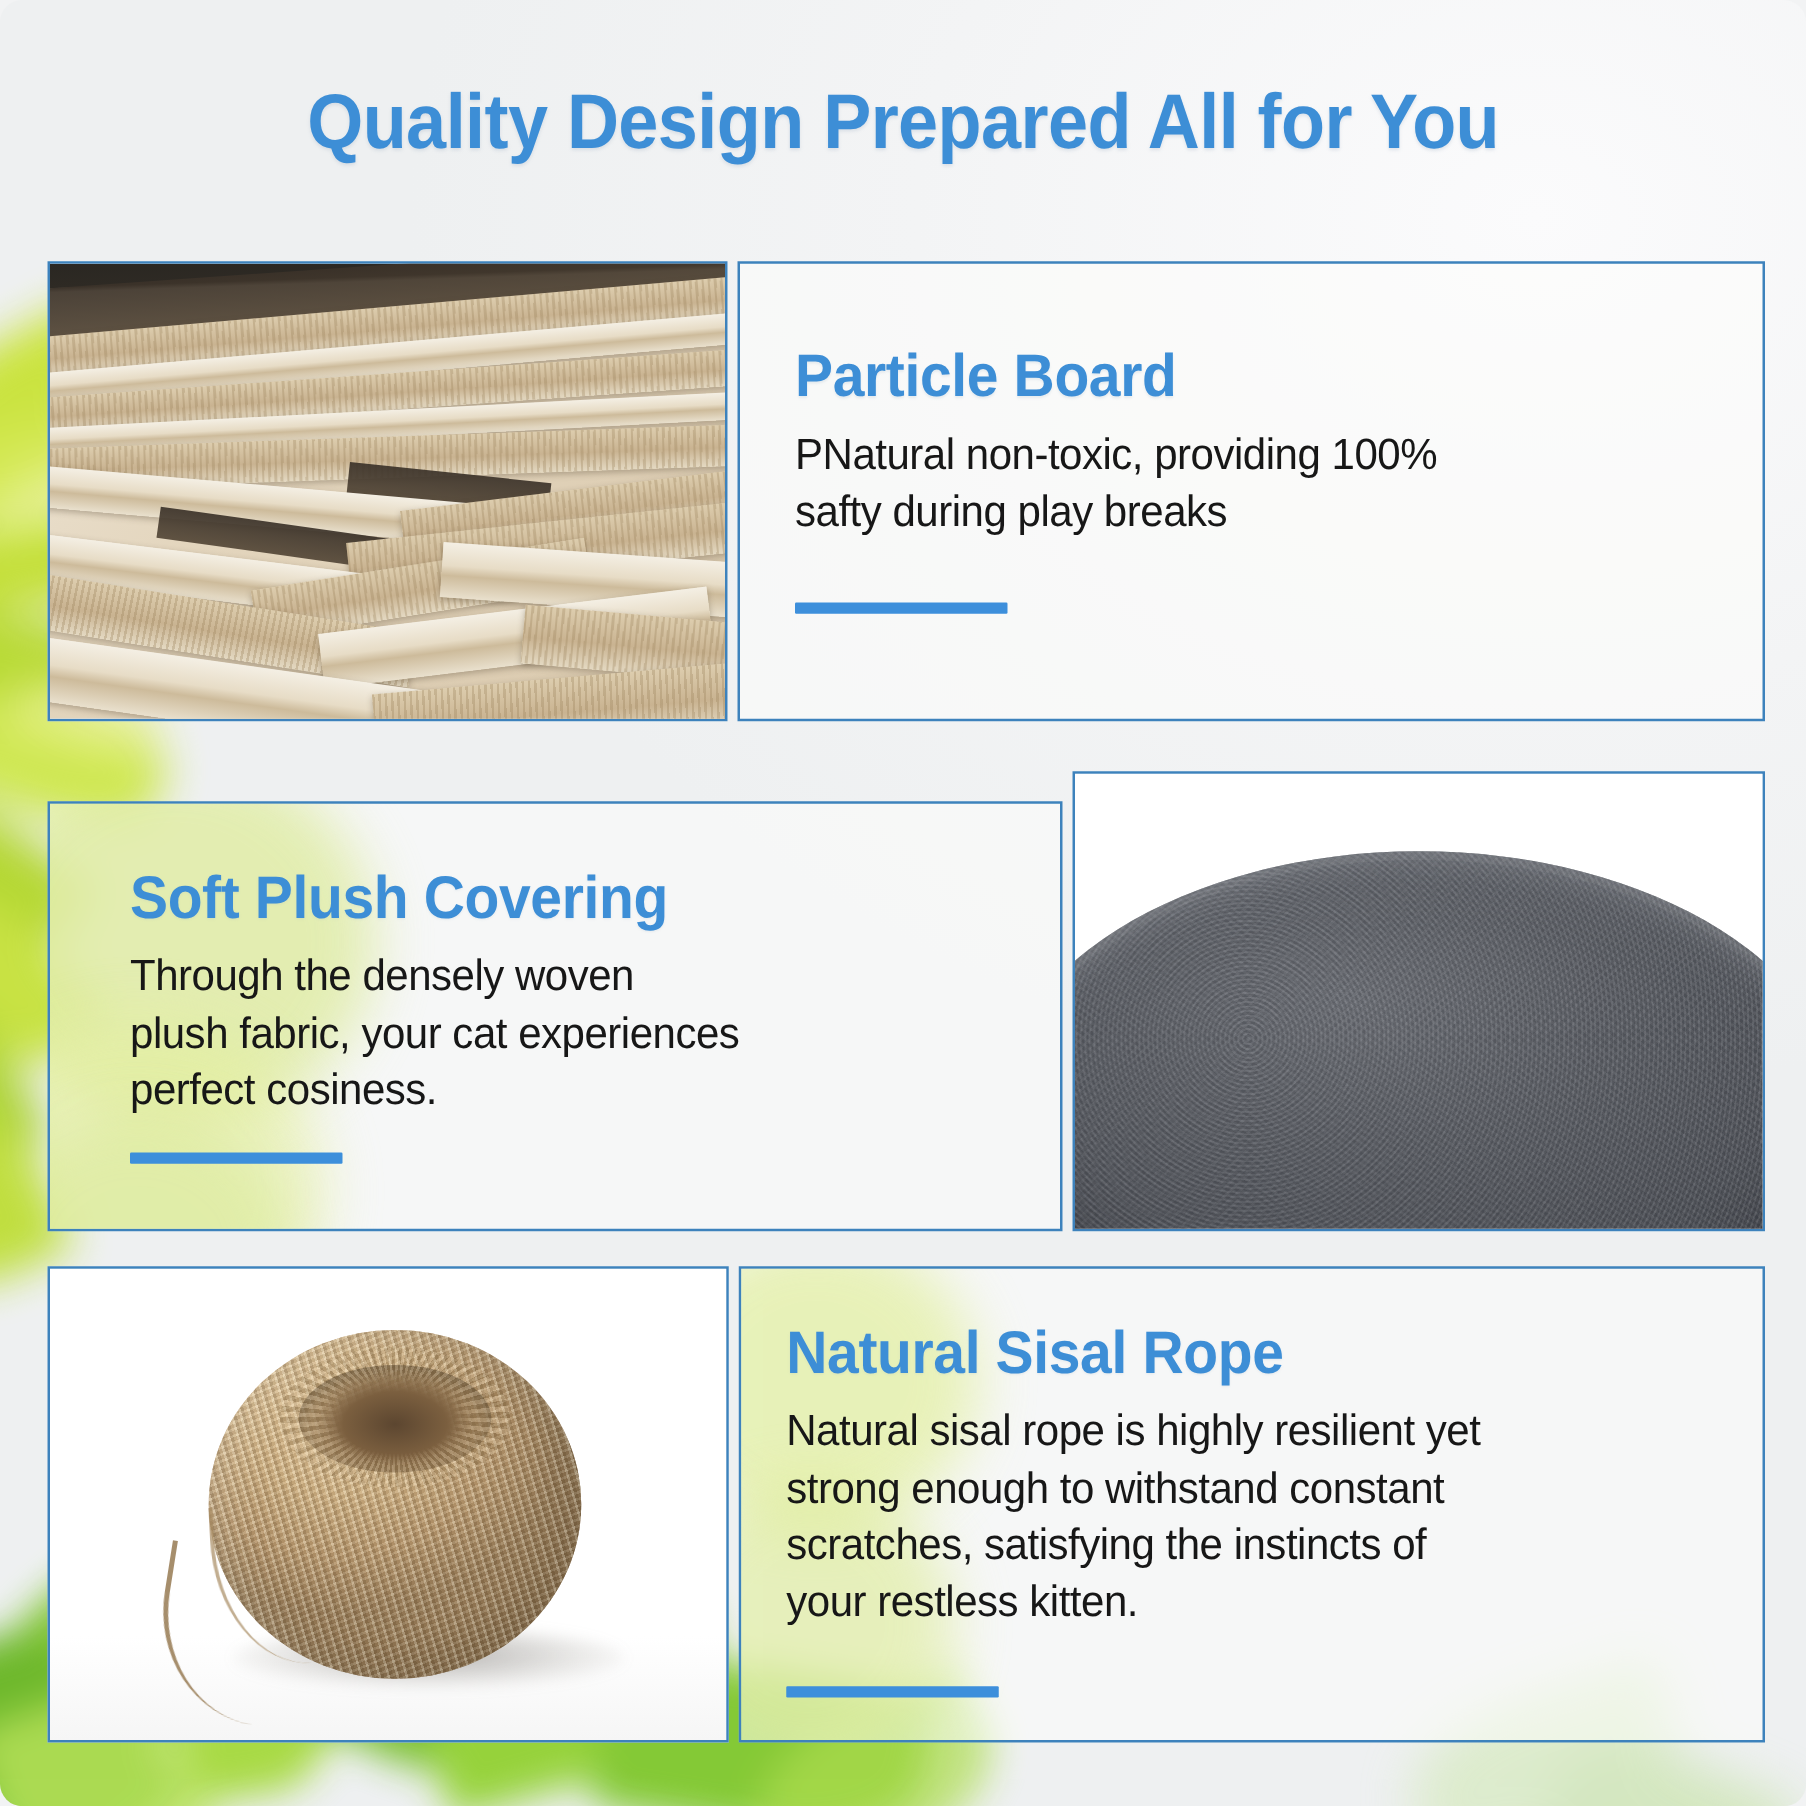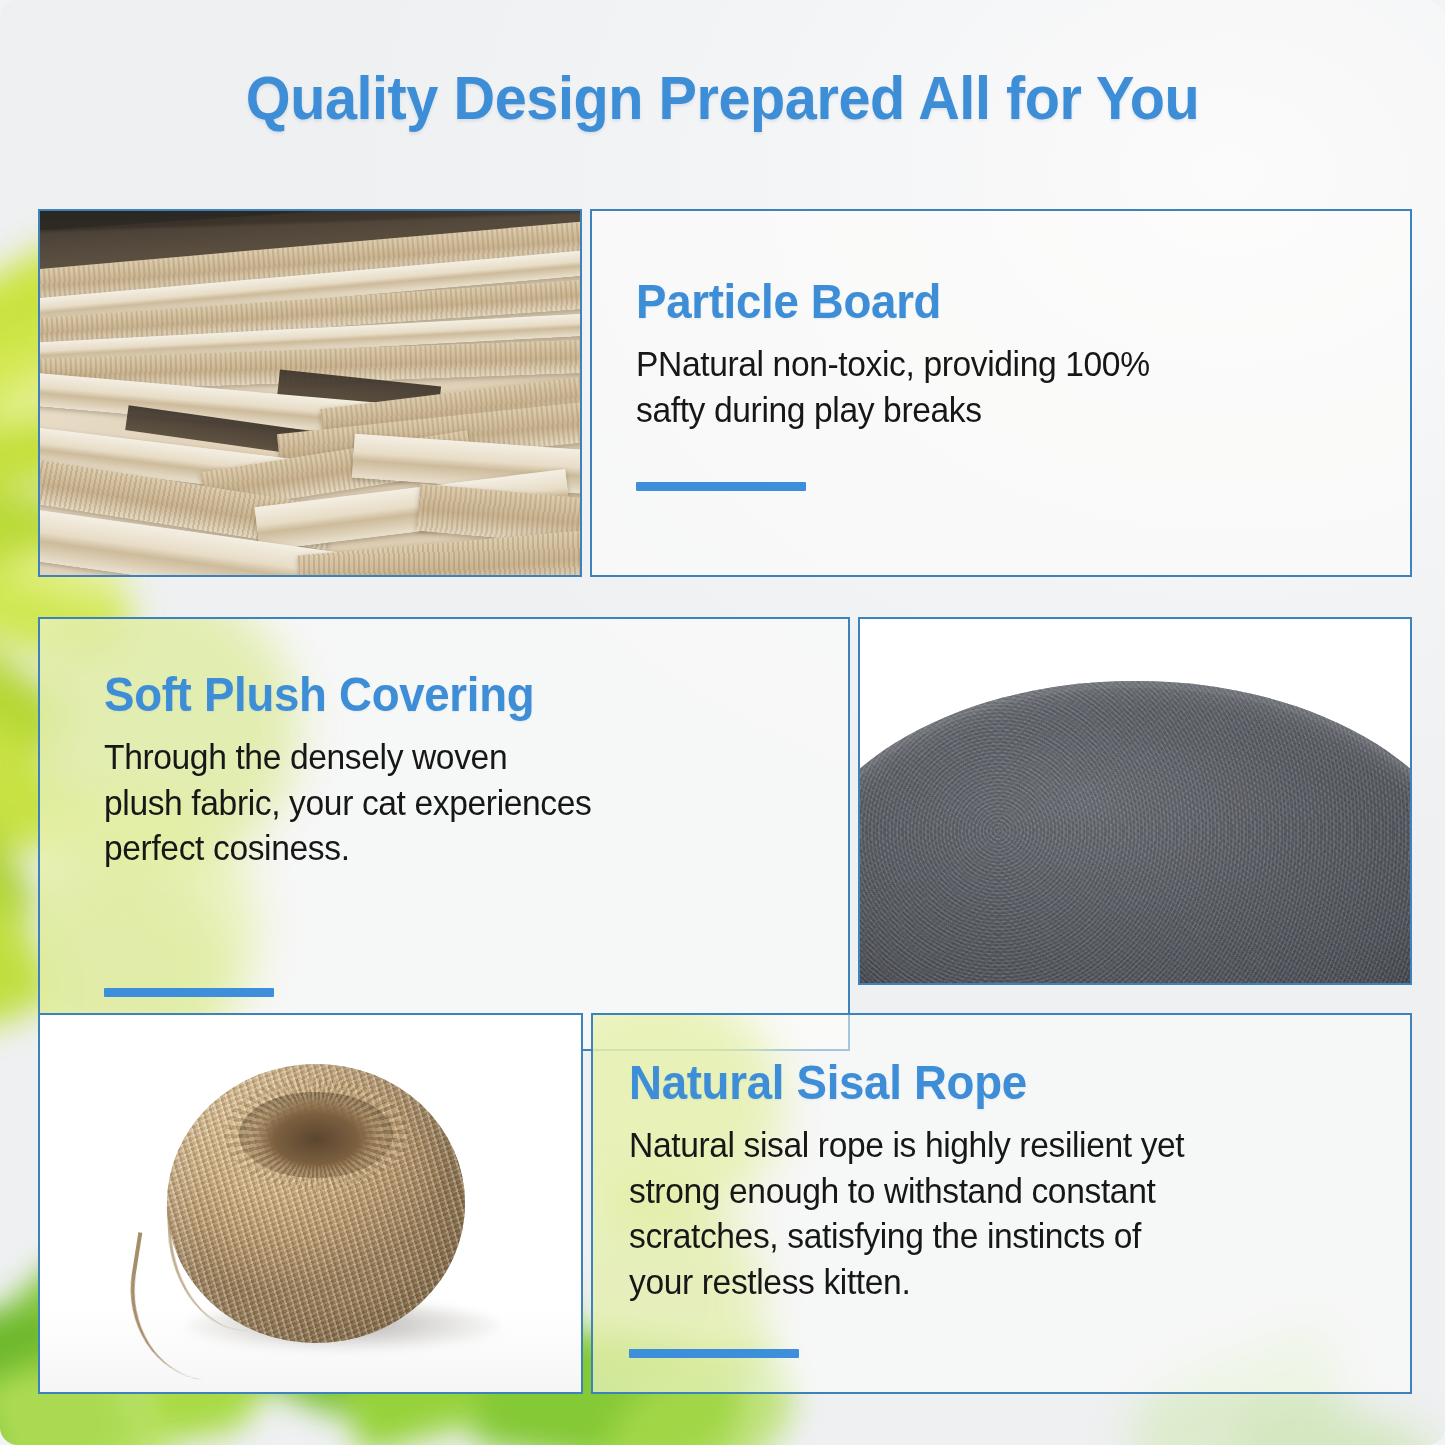--- a/index.html
+++ b/index.html
@@ -71,20 +71,21 @@
     color: #3d8ed6;
     transform: scaleX(0.93);
     white-space: nowrap;
     text-shadow: 0 2px 3px rgba(150,170,190,.28);
   }
 
   
   .card {
     position: absolute;
     display: flex;
+    align-items: flex-end;
   }
   .panel {
     position: relative;
     border: 2px solid #3d82bc;
     background: #fdfdfd;
     box-sizing: border-box;
     overflow: hidden;
   }
   .panel-img { padding: 0; }
   .panel-text {
@@ -126,21 +127,21 @@
 
   
   #card-1 { left: 38px; top: 209px; width: 1374px; height: 368px; }
   #card-1 .panel-img { width: 544px; height: 368px; }
   #card-1 .panel-text { width: 822px; height: 368px; }
   #card-1 .text-inner { padding: 63px 0 0 44px; }
   #card-1 .accent-bar { left: 44px; bottom: 84px; }
 
   
   #card-2 { left: 38px; top: 617px; width: 1374px; height: 368px; }
-  #card-2 .panel-text { width: 812px; height: 434px; }
+  #card-2 .panel-text { width: 812px; height: 344px; }
   #card-2 .panel-img { width: 554px; height: 368px; }
   #card-2 .text-inner { padding: 48px 0 0 64px; }
   #card-2 .accent-bar { left: 64px; bottom: 52px; }
 
   
   #card-3 { left: 38px; top: 1013px; width: 1374px; height: 381px; }
   #card-3 .panel-img { width: 545px; height: 381px; }
   #card-3 .panel-text { width: 821px; height: 381px; }
   #card-3 .text-inner { padding: 40px 0 0 36px; }
   #card-3 .accent-bar { left: 36px; bottom: 34px; }

